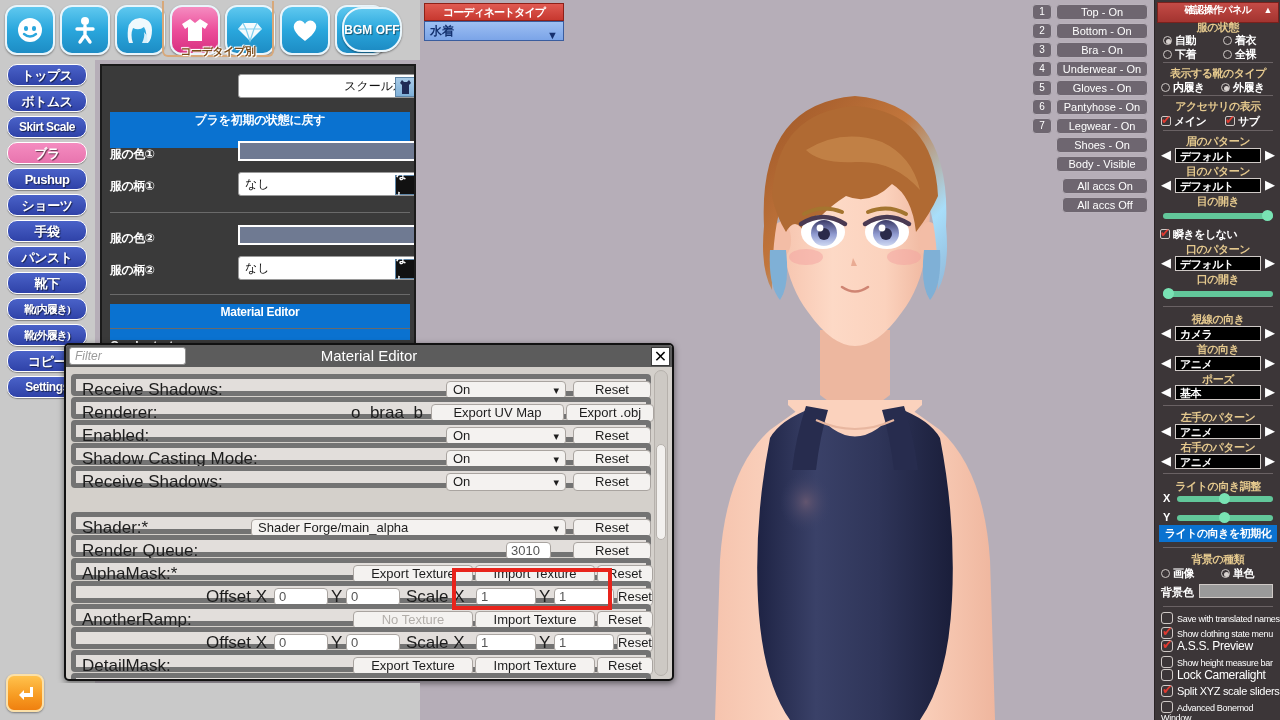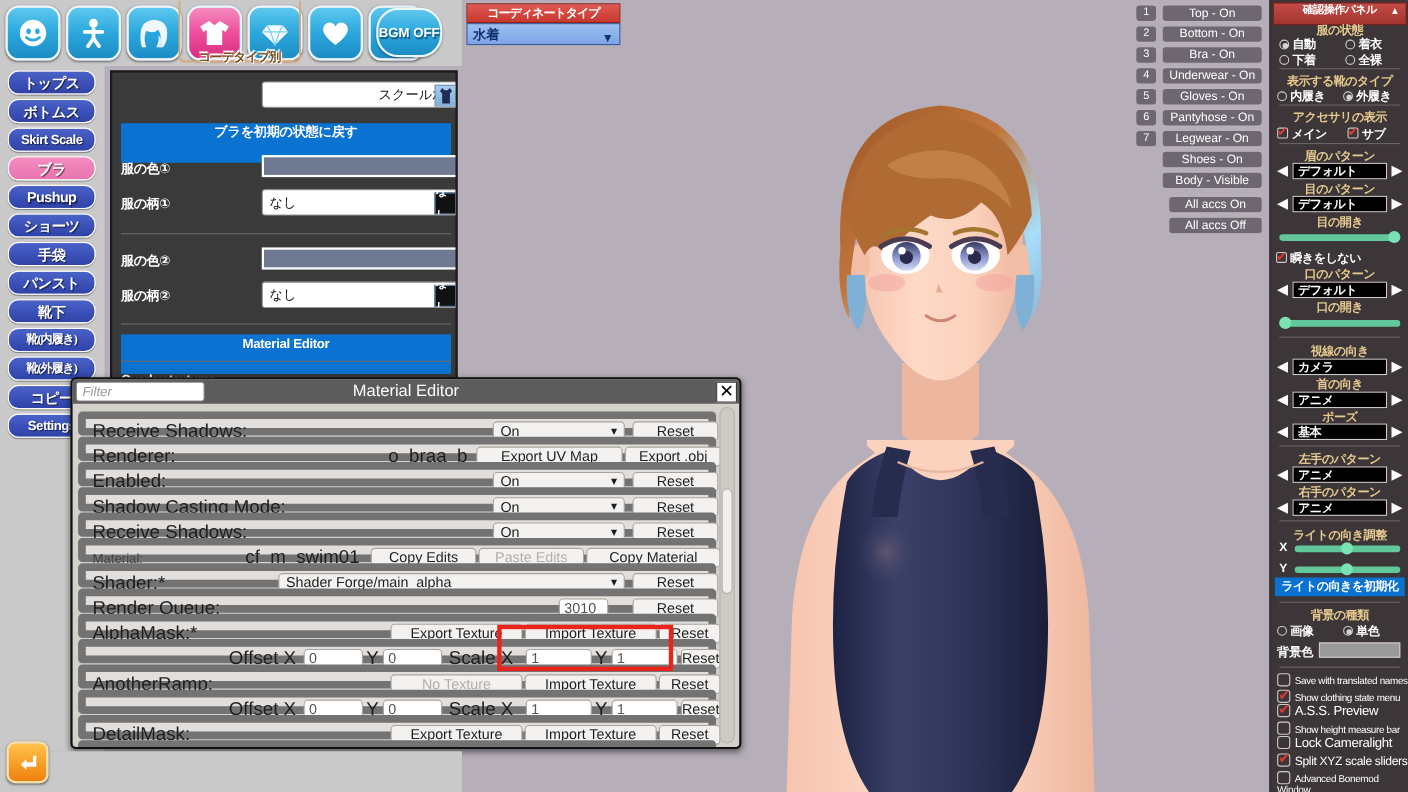--- a/index.html
+++ b/index.html
@@ -118,21 +118,21 @@
     font-size:12px; font-style:italic; padding-left:5px; line-height:17px;
   }
   .me-close {
     position:absolute; right:2px; top:2px; width:19px; height:19px; background:#fff;
     border:1px solid #3a3a3a; color:#000; font-size:16px; font-weight:bold;
     text-align:center; line-height:17px; cursor:pointer;
   }
   .me-body { position:absolute; left:3px; top:23px; width:604px; height:312px; overflow:hidden; }
   .me-row {
     position:absolute; left:2px; width:580px; height:22px;
-    background:#e2dedb; border:7px solid #737373; border-radius:4px;
+    background:#e2dedb; border:5px solid #737373; border-radius:4px;
   }
   .me-rowlabel {
     position:absolute; left:6px; top:1px; font-size:17px; color:#1d1d1d;
   }
   .me-rowlabel.small { font-size:12px; top:5px; color:#444; }
   .me-val { position:absolute; font-size:17px; color:#1d1d1d; top:1px; }
   .me-btn {
     position:absolute; top:2px; height:18px; background:#f4f2f0;
     border:1px solid #a9a4a0; border-radius:4px;
     font-size:13px; color:#1d1d1d; text-align:center; line-height:16px; cursor:pointer;
@@ -514,27 +514,20 @@
 
       <div class="me-row" style="top:98px;">
         <span class="me-rowlabel">Receive Shadows:</span>
         <div class="me-dd" style="left:370px; width:120px;">
           <span>On</span>
           <span class="cv">▾</span>
         </div>
         <div class="me-btn" style="left:497px; width:78px;">Reset</div>
       </div>
 
-      <div class="me-row" style="top:121px;">
-        <span class="me-rowlabel small">Material:</span>
-        <span class="me-val" style="left:145px;">cf_m_swim01</span>
-        <div class="me-btn" style="left:259px; width:96px;">Copy Edits</div>
-        <div class="me-btn dis" style="left:357px; width:96px;">Paste Edits</div>
-        <div class="me-btn" style="left:455px; width:122px;">Copy Material</div>
-      </div>
 
       <div class="me-row" style="top:144px;">
         <span class="me-rowlabel">Shader:*</span>
         <div class="me-dd" style="left:175px; width:315px;">
           <span>Shader Forge/main_alpha</span>
           <span class="cv">▾</span>
         </div>
         <div class="me-btn" style="left:497px; width:78px;">Reset</div>
       </div>
 

